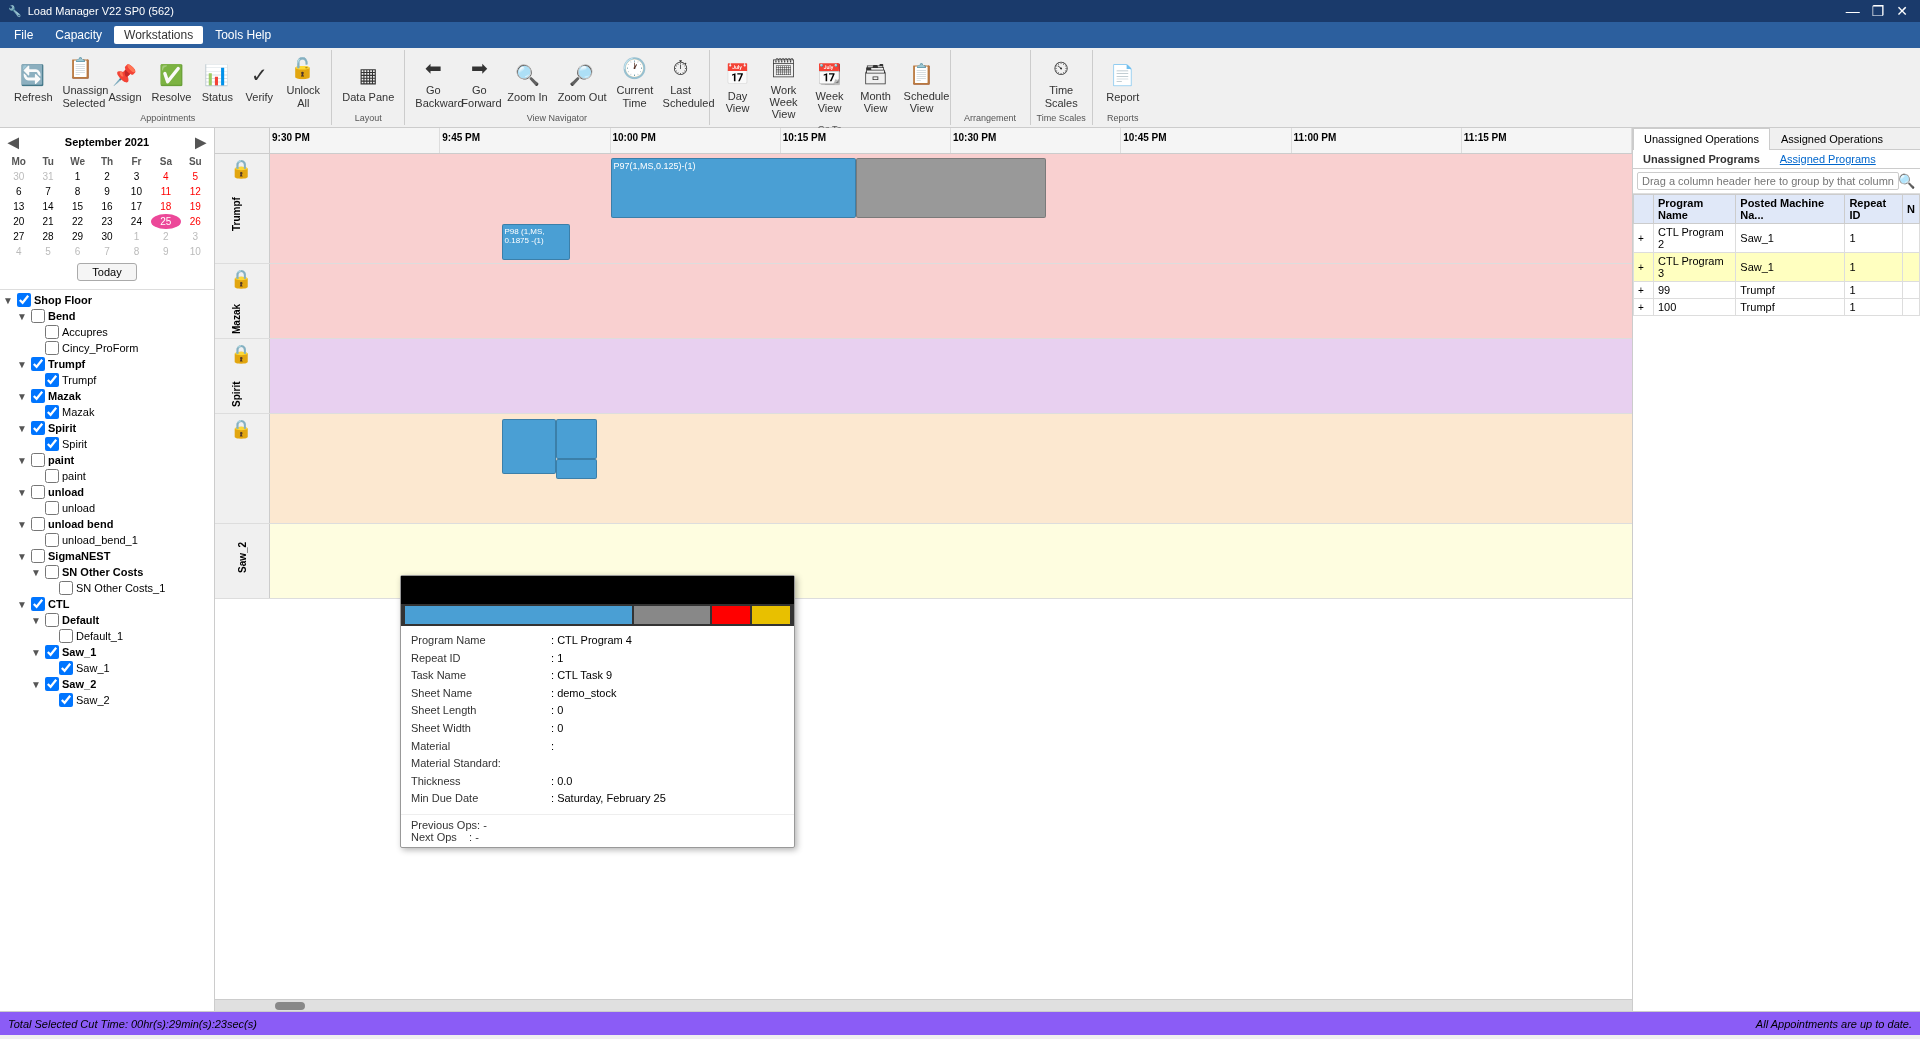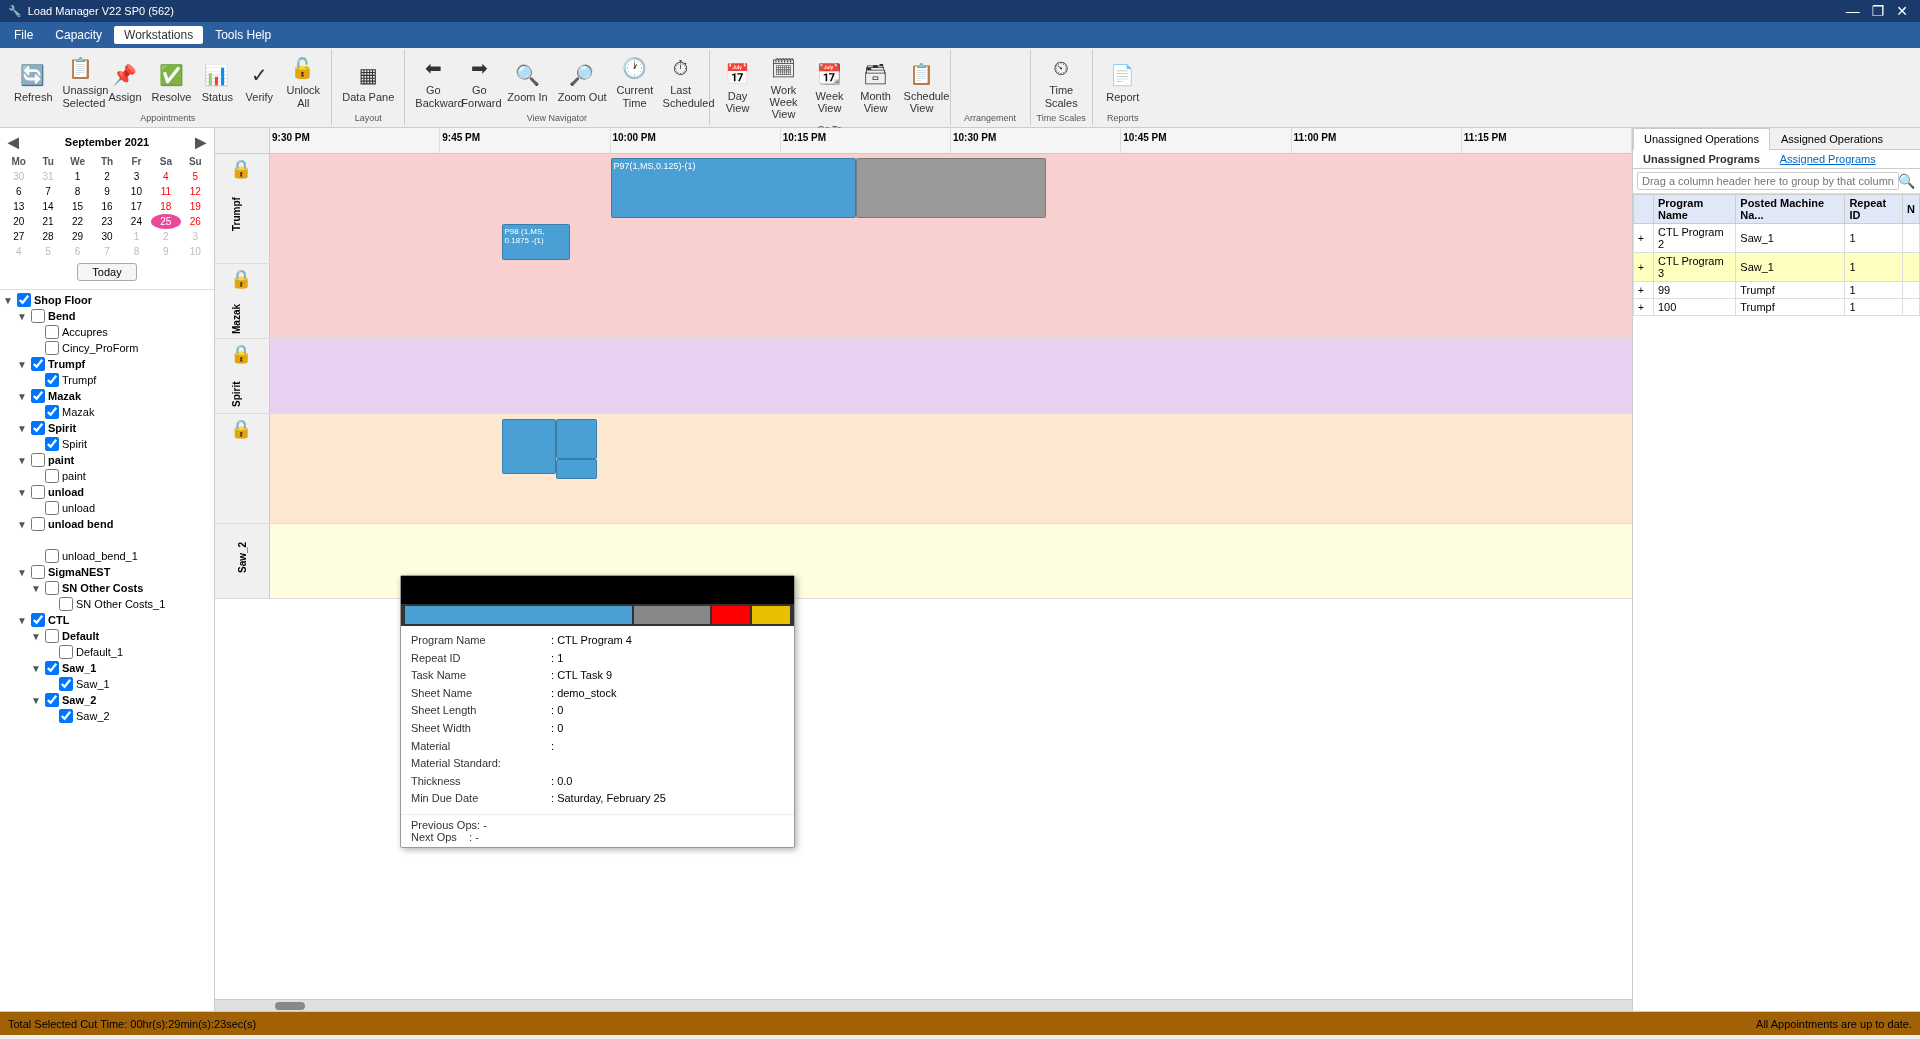--- a/index.html
+++ b/index.html
@@ -354,27 +354,28 @@
     .tooltip-val { color: #000; }
     .tooltip-footer {
       padding: 4px 10px;
       border-top: 1px solid #eee;
       font-size: 11px;
     }
 
     
     .status-bar {
       height: 24px;
-      background: #a16207;
+      background: #8b5cf6;
       border-top: 1px solid #ccc;
       display: flex;
       align-items: center;
       justify-content: space-between;
       padding: 0 8px;
       font-size: 11px;
+      font-style: italic;
     }
 
     
     ::-webkit-scrollbar { width: 8px; height: 8px; }
     ::-webkit-scrollbar-track { background: #f1f1f1; }
     ::-webkit-scrollbar-thumb { background: #aaa; border-radius: 4px; }
 
     .horizontal-scroll {
       height: 12px;
       background: #e0e0e0;
@@ -680,21 +681,21 @@
         <div class="tree-item" style="padding-left:28px;">
           <span class="tree-expand"></span>
           <input type="checkbox" class="tree-checkbox" style="margin: 0px 3px;">
           <span class="tree-label ">unload</span>
         </div>
         <div class="tree-item" style="padding-left:14px;">
           <span class="tree-expand">▼</span>
           <input type="checkbox" class="tree-checkbox" style="margin: 0px 3px;">
           <span class="tree-label bold">unload bend</span>
         </div>
-        <div class="tree-item" style="padding-left:28px;margin-top:16px;">
+        <div class="tree-item" style="padding-left:28px;">
           <span class="tree-expand"></span>
           <input type="checkbox" class="tree-checkbox" style="margin: 0px 3px;">
           <span class="tree-label ">unload_bend_1</span>
         </div>
         <div class="tree-item" style="padding-left:14px;">
           <span class="tree-expand">▼</span>
           <input type="checkbox" class="tree-checkbox" style="margin: 0px 3px;">
           <span class="tree-label bold">SigmaNEST</span>
         </div>
         <div class="tree-item" style="padding-left:28px;">

